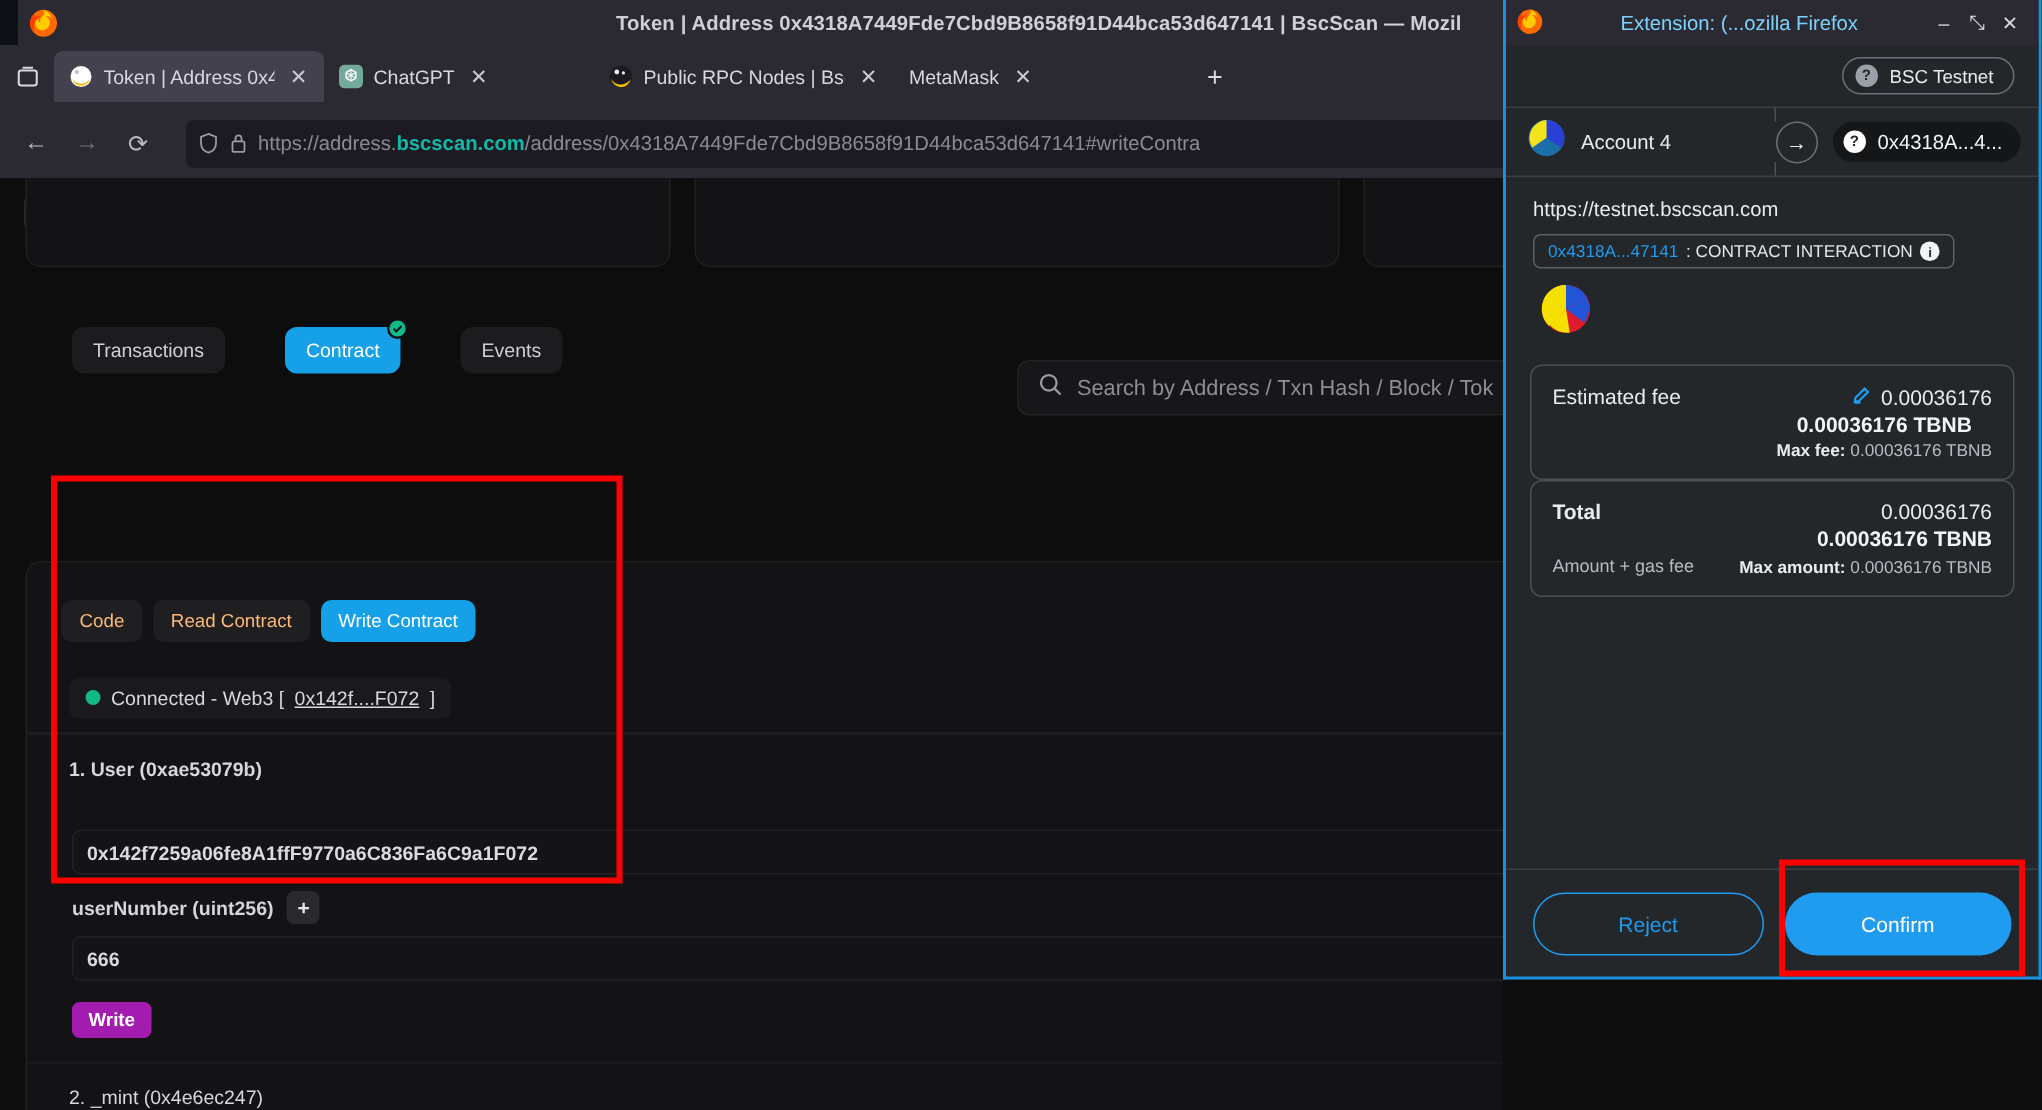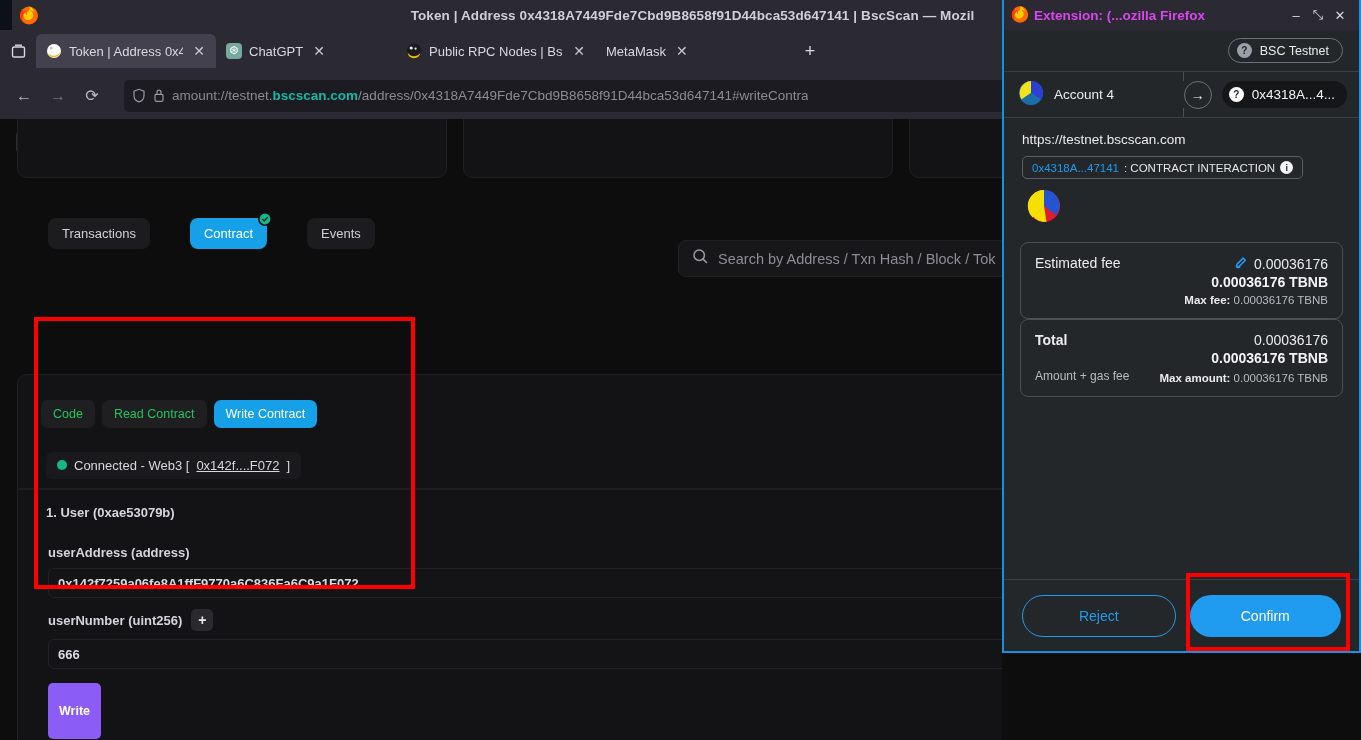--- a/index.html
+++ b/index.html
@@ -136,21 +136,21 @@
   }
 
   
   .contract-panel {
     position:absolute; left:17px; top:255px; width:1320px;
     background:#131315; border:1px solid #202023; border-radius:10px;
     min-height:470px;
   }
   .sub-tabs { display:flex; gap:7px; padding:25px 0 0 23px; }
   .stab {
-    background:#1f1f22; color:#22c55e; font-size:12.5px;
+    background:#1f1f22; color:#fdba74; font-size:12.5px;
     padding:7px 12px; border-radius:7px; white-space:nowrap;
   }
   .stab.active { background:#15a0e8; color:#fff; }
 
   .fn-list { margin-top:14px; }
   .fn-block {
     border-top:1px solid #1e1e21; padding:0;font-weight:bold;
   }
   .connected-row {
     display:flex; align-items:center; height:46px; padding-left:28px;
@@ -178,43 +178,43 @@
     color:#e6e7ea; font-size:14px; display:inline-flex;
     align-items:center; justify-content:center;
   }
   .fn-input {
     margin-top:8px; height:30px; background:#141416;
     border:1px solid #232327; border-radius:6px;
     color:#d9dbe1; font-size:13px; display:flex; align-items:center;
     padding:0 9px; width:100%;
   }
   .write-btn {
-    margin:14px 0 16px 30px; background:#8b5cf6; color:#fff;
-    font-size:12.5px; padding:21px 11px; border-radius:5px;
+    margin:14px 0 16px 30px; background:#a21caf; color:#fff;
+    font-size:12.5px; padding:5px 11px; border-radius:5px;
     display:inline-block;
   }
 
   
   .redbox { position:absolute; border:4px solid #ff0000; pointer-events:none; z-index:40; }
   #redbox-form    { left:34px;  top:317px; width:381px; height:272px; }
   #redbox-confirm { left:1186px; top:573px; width:164px; height:78px; }
 
   
   #mm-window {
     position:absolute; left:1002px; top:0; width:359px; height:653px;
     background:#24272a; border:2px solid #1a8fe0; border-top:none;
     z-index:30; display:flex; flex-direction:column;
   }
   .mm-titlebar {
     height:30px; background:#2b2a33; display:flex; align-items:center;
     padding:0 8px 0 6px; flex:0 0 auto; position:relative;
   }
   .mm-title-text {
-    flex:1 1 auto; text-align:left; color:#d946ef;
-    font-size:13.5px; font-weight:bold; white-space:nowrap;
+    flex:1 1 auto; text-align:center; color:#7dd3fc;
+    font-size:13.5px; font-weight:normal; white-space:nowrap;
   }
   .mm-wbtn {
     width:22px; height:22px; display:flex; align-items:center;
     justify-content:center; color:#d8d8e0; font-size:13px; flex:0 0 auto;
   }
   .mm-network-row {
     height:42px; background:#24272a; display:flex; align-items:center;
     justify-content:flex-end; padding-right:16px; flex:0 0 auto;
     border-bottom:1px solid #3b4046;
   }
@@ -281,21 +281,21 @@
     content:""; position:absolute; left:-3px; right:-3px; bottom:-1px;
     height:2px; background:#1f9bf0;
   }
   .mm-body { flex:1 1 auto; padding:14px 16px 0 16px; overflow:hidden; }
   .fee-card {
     border:1px solid #4a4f56; border-radius:8px; padding:12px 14px;
   }
   .fee-top { display:flex; align-items:flex-start; justify-content:space-between; }
   .fee-left-title { color:#e9ebee; font-size:14px; }
   .fee-left-title.bold { font-weight:bold; }
-  .fee-right { text-align:right; }
+  .fee-right { text-align:center; }
   .fee-row1 {
     display:flex; align-items:center; justify-content:flex-end; gap:6px;
     color:#e9ebee; font-size:14px;
   }
   .fee-row2 { color:#f2f4f6; font-size:14px; font-weight:bold; margin-top:2px; }
   .fee-row3 { color:#b6bcc4; font-size:11.5px; margin-top:4px; }
   .fee-row3 b { color:#e9ebee; }
   .fee-bottom {
     display:flex; align-items:center; justify-content:space-between;
     margin-top:2px;
@@ -401,21 +401,21 @@
         <svg width="14" height="15" viewBox="0 0 14 15" fill="none" stroke="#9a9aa4" stroke-width="1.2">
           <path d="M7 1.3 12 3.2v4.2c0 3.4-2.3 5.6-5 6.4-2.7-.8-5-3-5-6.4V3.2z"></path>
         </svg>
       </span>
       <span class="u-icon">
         <svg width="12" height="15" viewBox="0 0 12 15" fill="none" stroke="#9a9aa4" stroke-width="1.2">
           <rect x="2" y="6.3" width="8" height="7" rx="1.2"></rect>
           <path d="M4 6.3V4.2a2 2 0 0 1 4 0v2.1"></path>
         </svg>
       </span>
-      <span class="urltext"><span class="u-dim">amount://testnet.</span><b>bscscan.com</b><span class="u-dim">/address/0x4318A7449Fde7Cbd9B8658f91D44bca53d647141#writeContra</span></span>
+      <span class="urltext"><span class="u-dim">https://address.</span><b>bscscan.com</b><span class="u-dim">/address/0x4318A7449Fde7Cbd9B8658f91D44bca53d647141#writeContra</span></span>
     </div>
   </div>
 
   <div class="page">
 
     <div class="bsc-header">
       <span class="testnet-badge">Bsc Testnet</span>
     </div>
 
     <div class="bsc-search">
@@ -464,21 +464,20 @@
               <a>0x142f....F072</a>
               <span>]</span>
           </span>
         </div>
 
         <div class="fn-block">
           <div class="fn-row">
             <span>1. User (0xae53079b)</span>
           </div>
           <div class="fn-field">
-            <div class="fn-label">userAddress (address)</div>
             <div class="fn-input">
                 <span>0x142f7259a06fe8A1ffF9770a6C836Fa6C9a1F072</span>
               </div>
           </div>
           <div class="fn-field">
             <div class="fn-label">
               <span>userNumber (uint256)</span>
               <span class="plus-btn">+</span>
             </div>
             <div class="fn-input">

